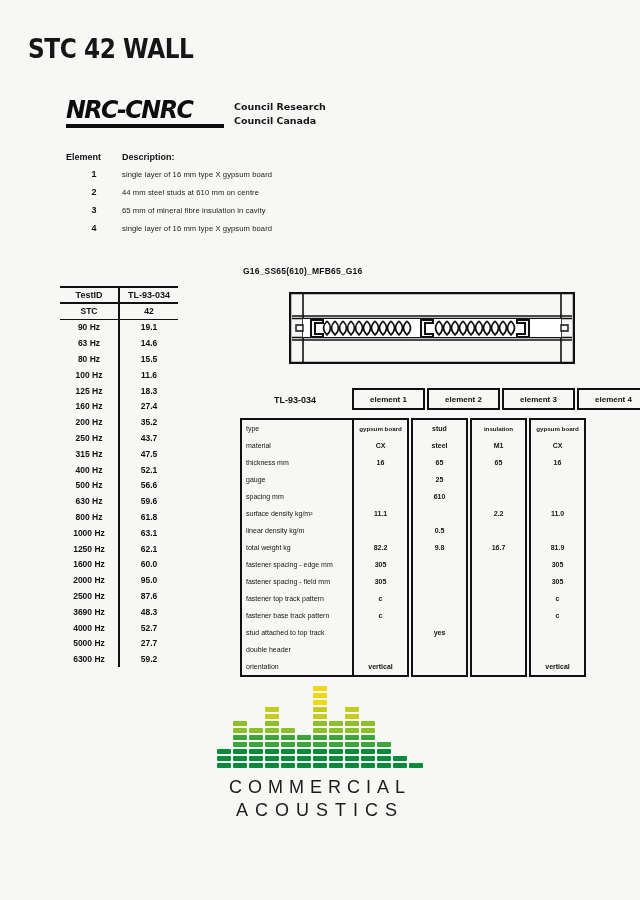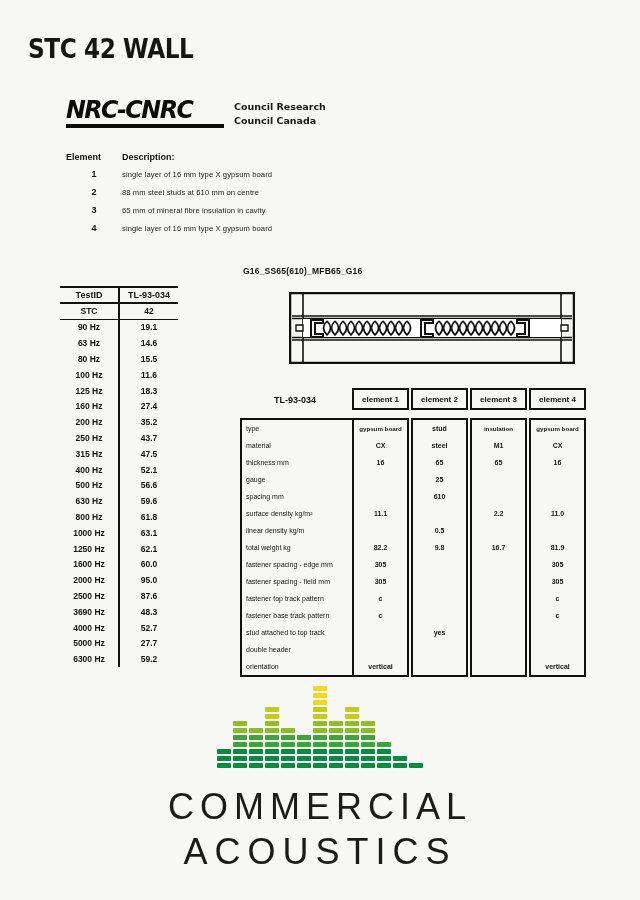--- a/index.html
+++ b/index.html
@@ -70,21 +70,21 @@
   .prop-wrap { position: absolute; left: 240px; top: 388px; width: 340px; font-size: 7px; }
   .prop-title {
     position: absolute; left: 34px; top: 7px;
     font-size: 9px; font-weight: bold;
   }
   .prop-grid { position: relative; }
   .prop-head {
     display: flex; position: absolute; left: 112px; top: 0;
   }
   .prop-head .ph {
-    width: 57px; height: 22px; border: 2px solid #111;
+    width: 73px; height: 22px; border: 2px solid #111;
     display: flex; align-items: center; justify-content: center;
     font-size: 8px; font-weight: bold; background: #f7f7f5;
     margin-right: 2px;
   }
   .prop-body { position: absolute; left: 0; top: 30px; display: flex; }
   .prop-labels {
     width: 112px; border: 2px solid #111; border-right: none;
     background: #f7f7f5;
   }
   .prop-labels .pl {
@@ -100,23 +100,23 @@
     font-size: 7px; font-weight: bold; color: #141414;
   }
   .prop-col .pv.small { font-size: 6.2px; }
 
   
   .ca-logo { position: absolute; left: 0; right: 0; top: 688px; text-align: center; }
   .eq { display: inline-flex; align-items: flex-end; height: 80px; gap: 2px; }
   .eq-col { display: flex; flex-direction: column-reverse; gap: 1.5px; width: 14px; }
   .eq-seg { width: 14px; height: 5.5px; border-radius: 1px; }
   .ca-name {
-    margin-top: 16px;
+    margin-top: 8px;
     font-family: "Liberation Sans", sans-serif;
-    font-size: 36px; font-weight: 400; letter-spacing: 6px;
+    font-size: 18px; font-weight: 400; letter-spacing: 6px;
     color: #1b1b1b; line-height: 1.25; text-align: center;
   }
   .ca-name .l2 { letter-spacing: 7px; }
 </style>
 </head>
 <body>
 
 <div id="sheet">
 
   <div class="page-title">STC 42 WALL</div>
@@ -135,21 +135,21 @@
       <div class="c1">Element</div>
       <div class="c2">Description:</div>
     </div>
     <div id="elem-rows">
         <div class="elem-row">
           <div class="c1">1</div>
           <div class="c2">single layer of 16 mm type X gypsum board</div>
         </div>
         <div class="elem-row">
           <div class="c1">2</div>
-          <div class="c2">88 mm steel studs at 610 mm on centre</div>
+          <div class="c2">44 mm steel studs at 610 mm on centre</div>
         </div>
         <div class="elem-row">
           <div class="c1">3</div>
           <div class="c2">65 mm of mineral fibre insulation in cavity</div>
         </div>
         <div class="elem-row">
           <div class="c1">4</div>
           <div class="c2">single layer of 16 mm type X gypsum board</div>
         </div>
       </div>

